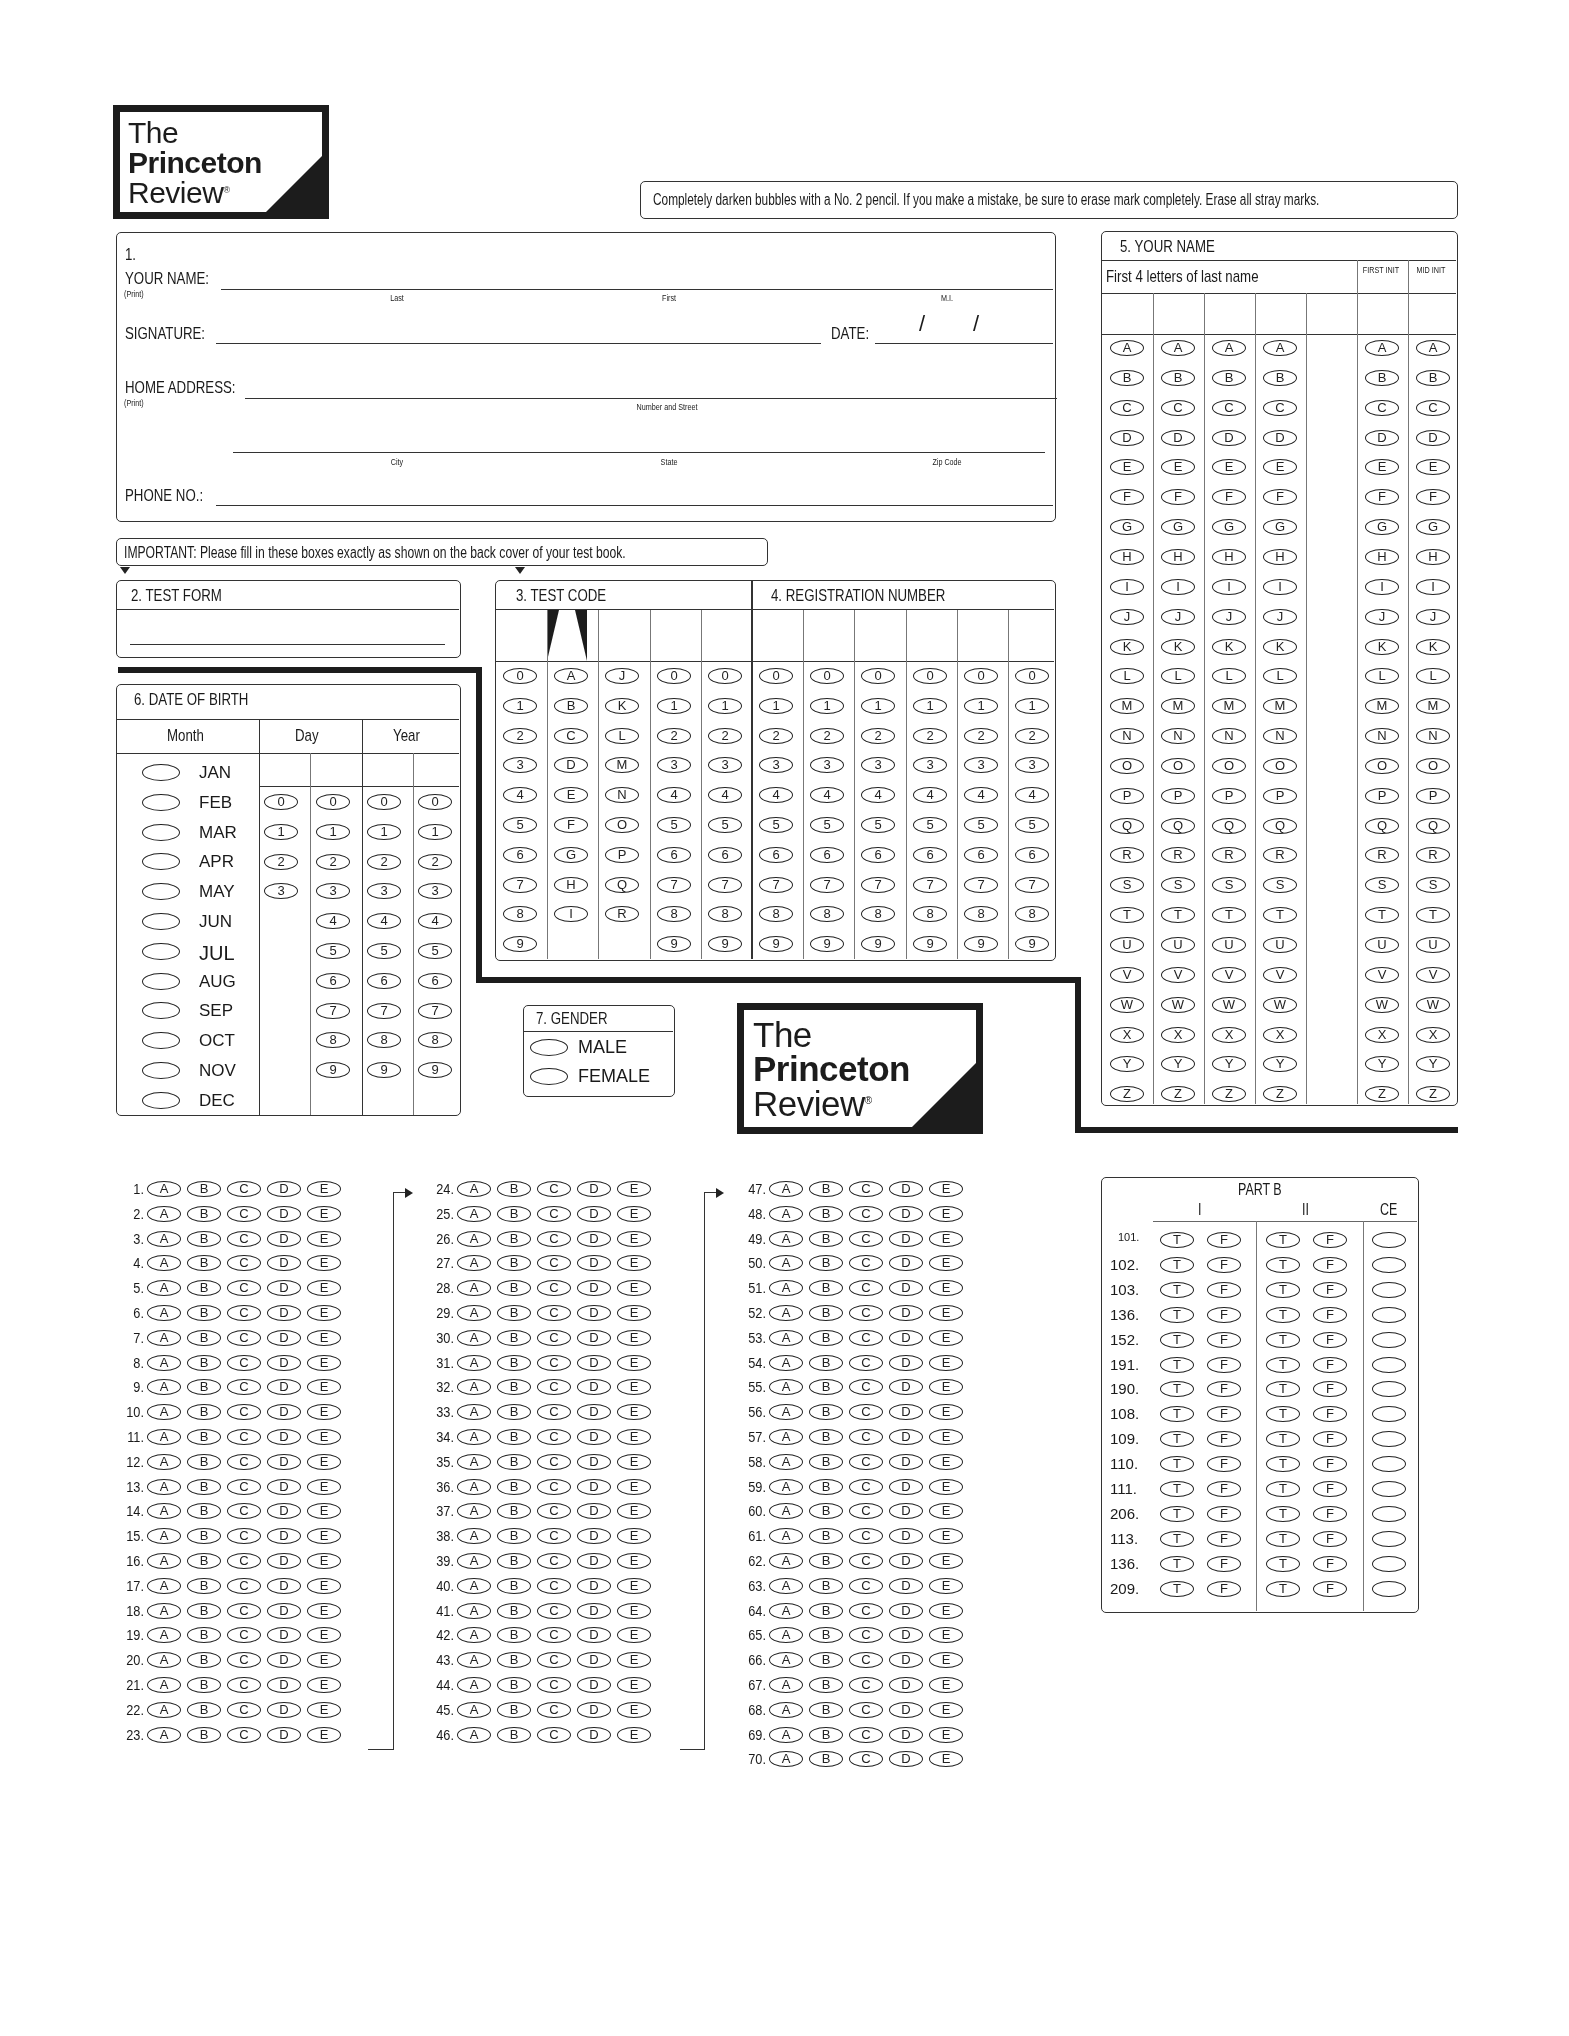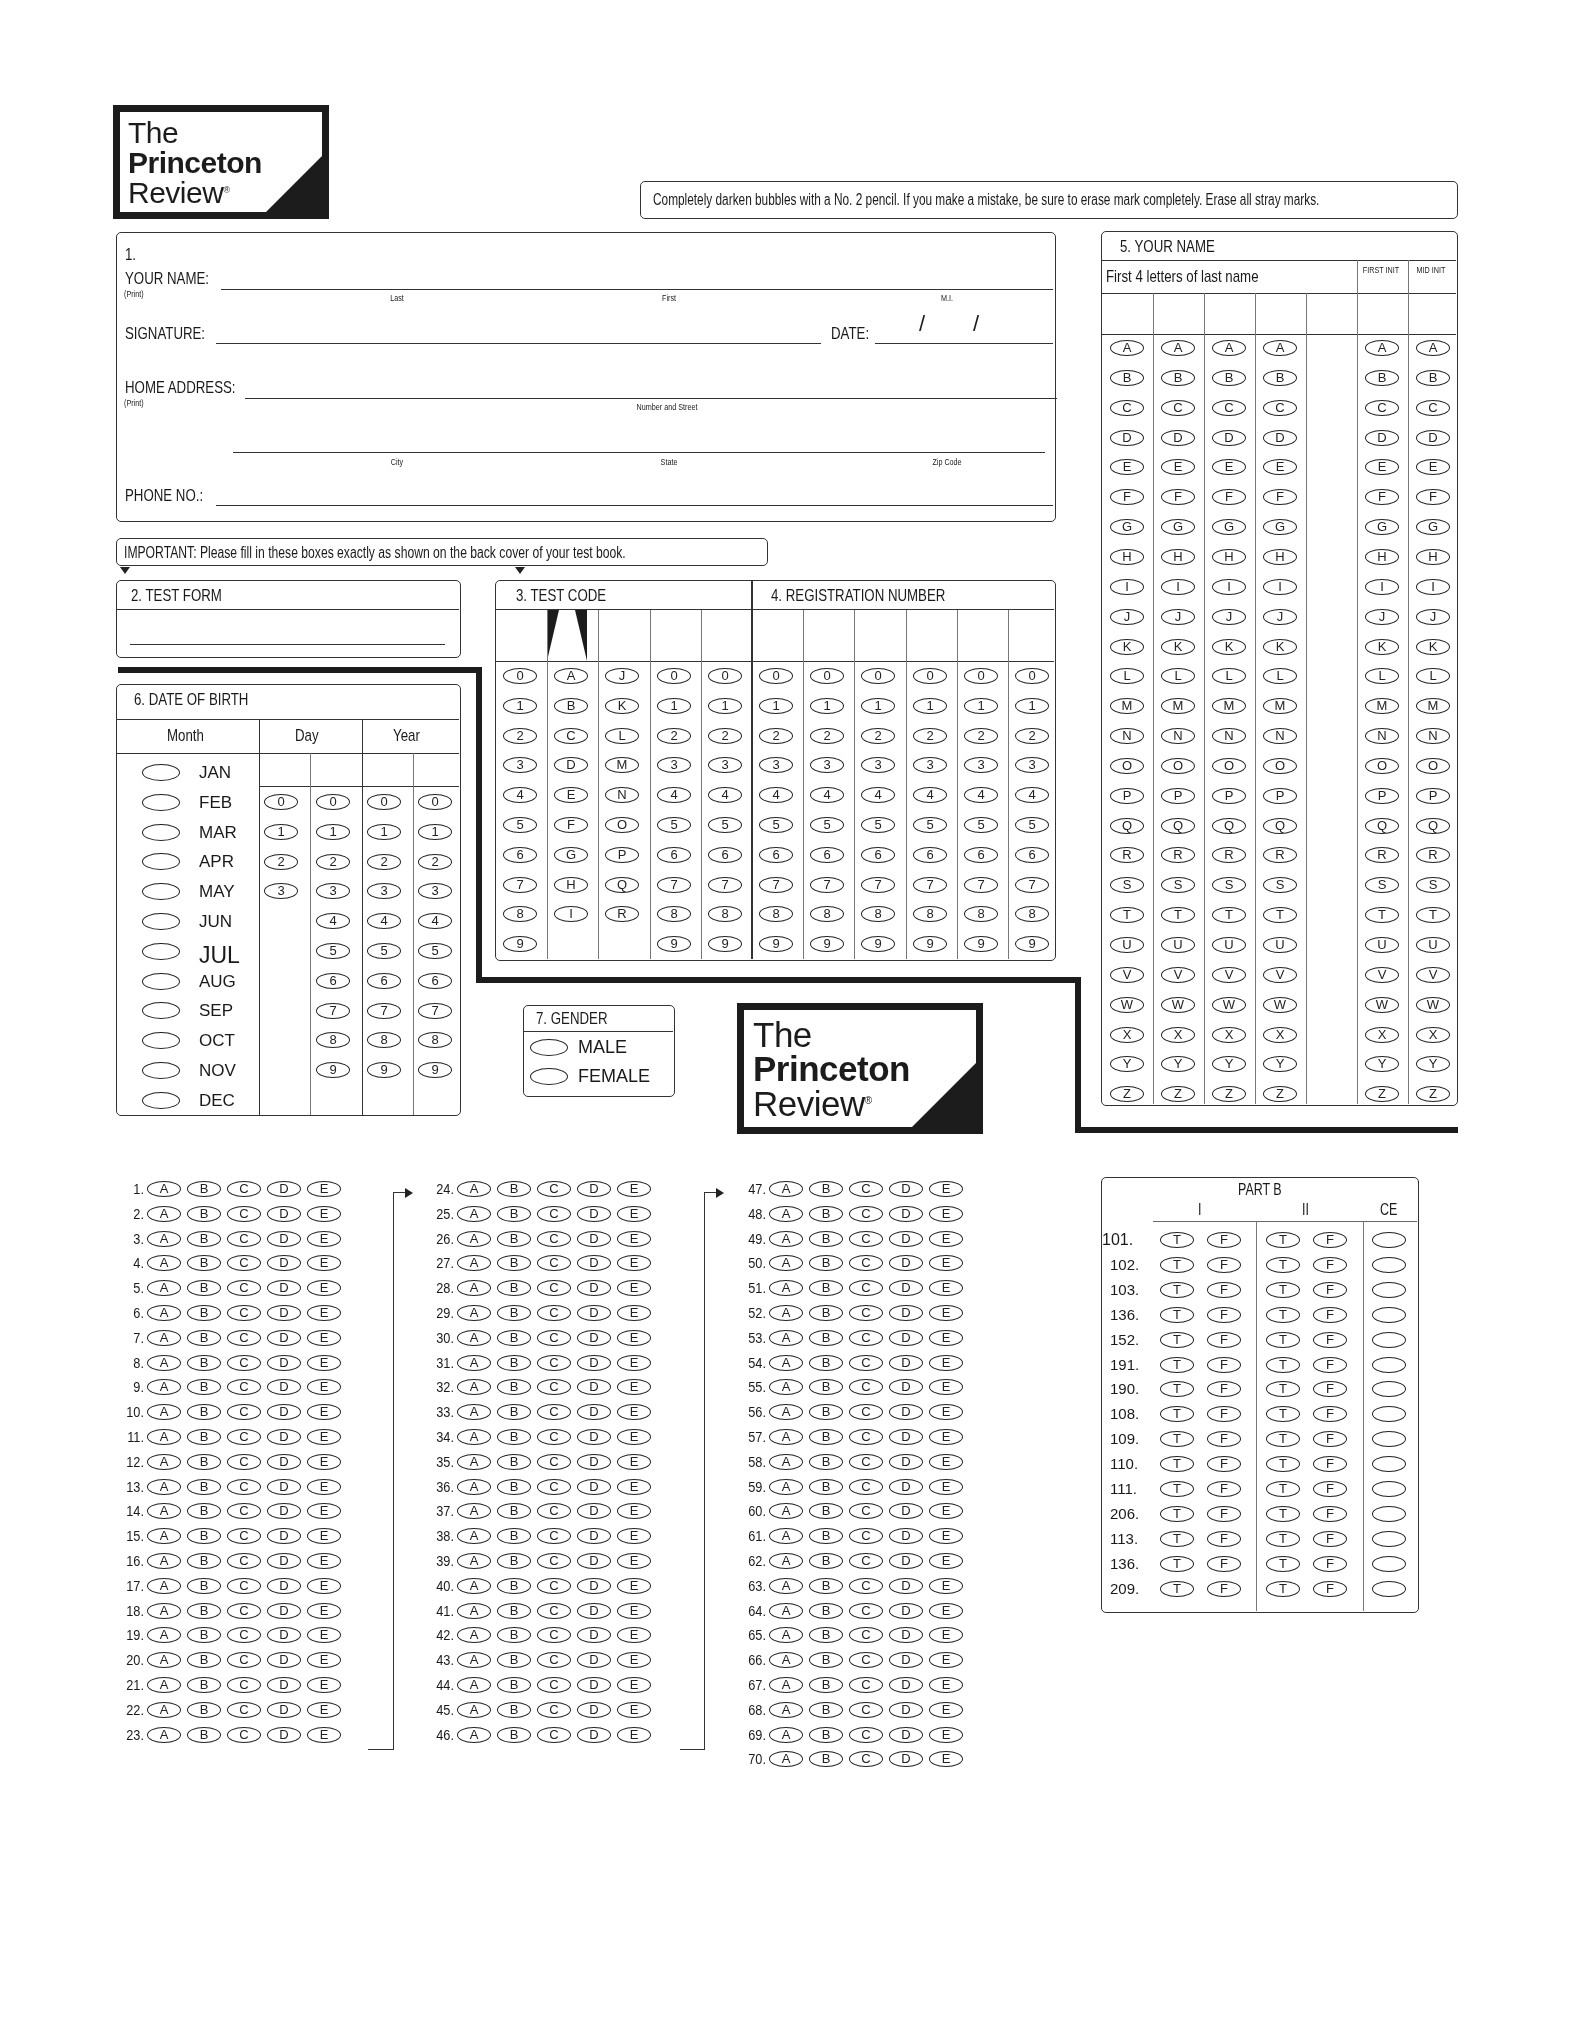--- a/index.html
+++ b/index.html
@@ -400,21 +400,21 @@
     <div class="lbl" style="left: 82px; top: 108px; font-size: 17px; transform: none;">FEB</div>
     <div class="bub" style="left: 25px; top: 139px; width: 38px; height: 17px;"></div>
     <div class="lbl" style="left: 82px; top: 138px; font-size: 17px; transform: none;">MAR</div>
     <div class="bub" style="left: 25px; top: 168px; width: 38px; height: 17px;"></div>
     <div class="lbl" style="left: 82px; top: 167px; font-size: 17px; transform: none;">APR</div>
     <div class="bub" style="left: 25px; top: 198px; width: 38px; height: 17px;"></div>
     <div class="lbl" style="left: 82px; top: 197px; font-size: 17px; transform: none;">MAY</div>
     <div class="bub" style="left: 25px; top: 228px; width: 38px; height: 17px;"></div>
     <div class="lbl" style="left: 82px; top: 227px; font-size: 17px; transform: none;">JUN</div>
     <div class="bub" style="left: 25px; top: 258px; width: 38px; height: 17px;"></div>
-    <div class="lbl" style="left: 82px; top: 257px; font-size: 23px; transform: none;">JUL</div>
+    <div class="lbl" style="left: 82px; top: 257px; font-size: 20px; transform: none;">JUL</div>
     <div class="bub" style="left: 25px; top: 288px; width: 38px; height: 17px;"></div>
     <div class="lbl" style="left: 82px; top: 287px; font-size: 17px; transform: none;">AUG</div>
     <div class="bub" style="left: 25px; top: 317px; width: 38px; height: 17px;"></div>
     <div class="lbl" style="left: 82px; top: 316px; font-size: 17px; transform: none;">SEP</div>
     <div class="bub" style="left: 25px; top: 347px; width: 38px; height: 17px;"></div>
     <div class="lbl" style="left: 82px; top: 346px; font-size: 17px; transform: none;">OCT</div>
     <div class="bub" style="left: 25px; top: 377px; width: 38px; height: 17px;"></div>
     <div class="lbl" style="left: 82px; top: 376px; font-size: 17px; transform: none;">NOV</div>
     <div class="bub" style="left: 25px; top: 407px; width: 38px; height: 17px;"></div>
     <div class="lbl" style="left: 82px; top: 406px; font-size: 17px; transform: none;">DEC</div>
@@ -471,21 +471,21 @@
 </div>
 
 <div class="box" id="partb" style="left:1101px;top:1177px;width:318px;height:436px;">
   <div class="lbl" style="left:136px;top:3px;font-size:16px;">PART B</div>
   <div class="lbl" style="left:96px;top:23px;font-size:16px;">I</div>
   <div class="lbl" style="left:200px;top:23px;font-size:16px;">II</div>
   <div class="lbl" style="left:278px;top:23px;font-size:16px;">CE</div>
   <div class="hline" style="left:51px;top:43px;width:264px;height:1px;background:#666;"></div>
   <div class="vline" style="left:154px;top:43px;height:390px;"></div>
   <div class="vline" style="left:261px;top:43px;height:390px;"></div>
-<div class="lbl" style="left: 0; top: 53px; font-size: 16px; transform: none;">101.</div>
+<div class="lbl" style="left: 16px; top: 53px; font-size: 11px; transform: none;">101.</div>
     <div class="bub bubsm" style="left: 58px; top: 54px;">T</div>
     <div class="bub bubsm" style="left: 105px; top: 54px;">F</div>
     <div class="bub bubsm" style="left: 164px; top: 54px;">T</div>
     <div class="bub bubsm" style="left: 211px; top: 54px;">F</div>
     <div class="bub bubsm" style="left: 270px; top: 54px;"></div>
     <div class="lbl" style="left: 8px; top: 78px; font-size: 15px; transform: none;">102.</div>
     <div class="bub bubsm" style="left: 58px; top: 79px;">T</div>
     <div class="bub bubsm" style="left: 105px; top: 79px;">F</div>
     <div class="bub bubsm" style="left: 164px; top: 79px;">T</div>
     <div class="bub bubsm" style="left: 211px; top: 79px;">F</div>

